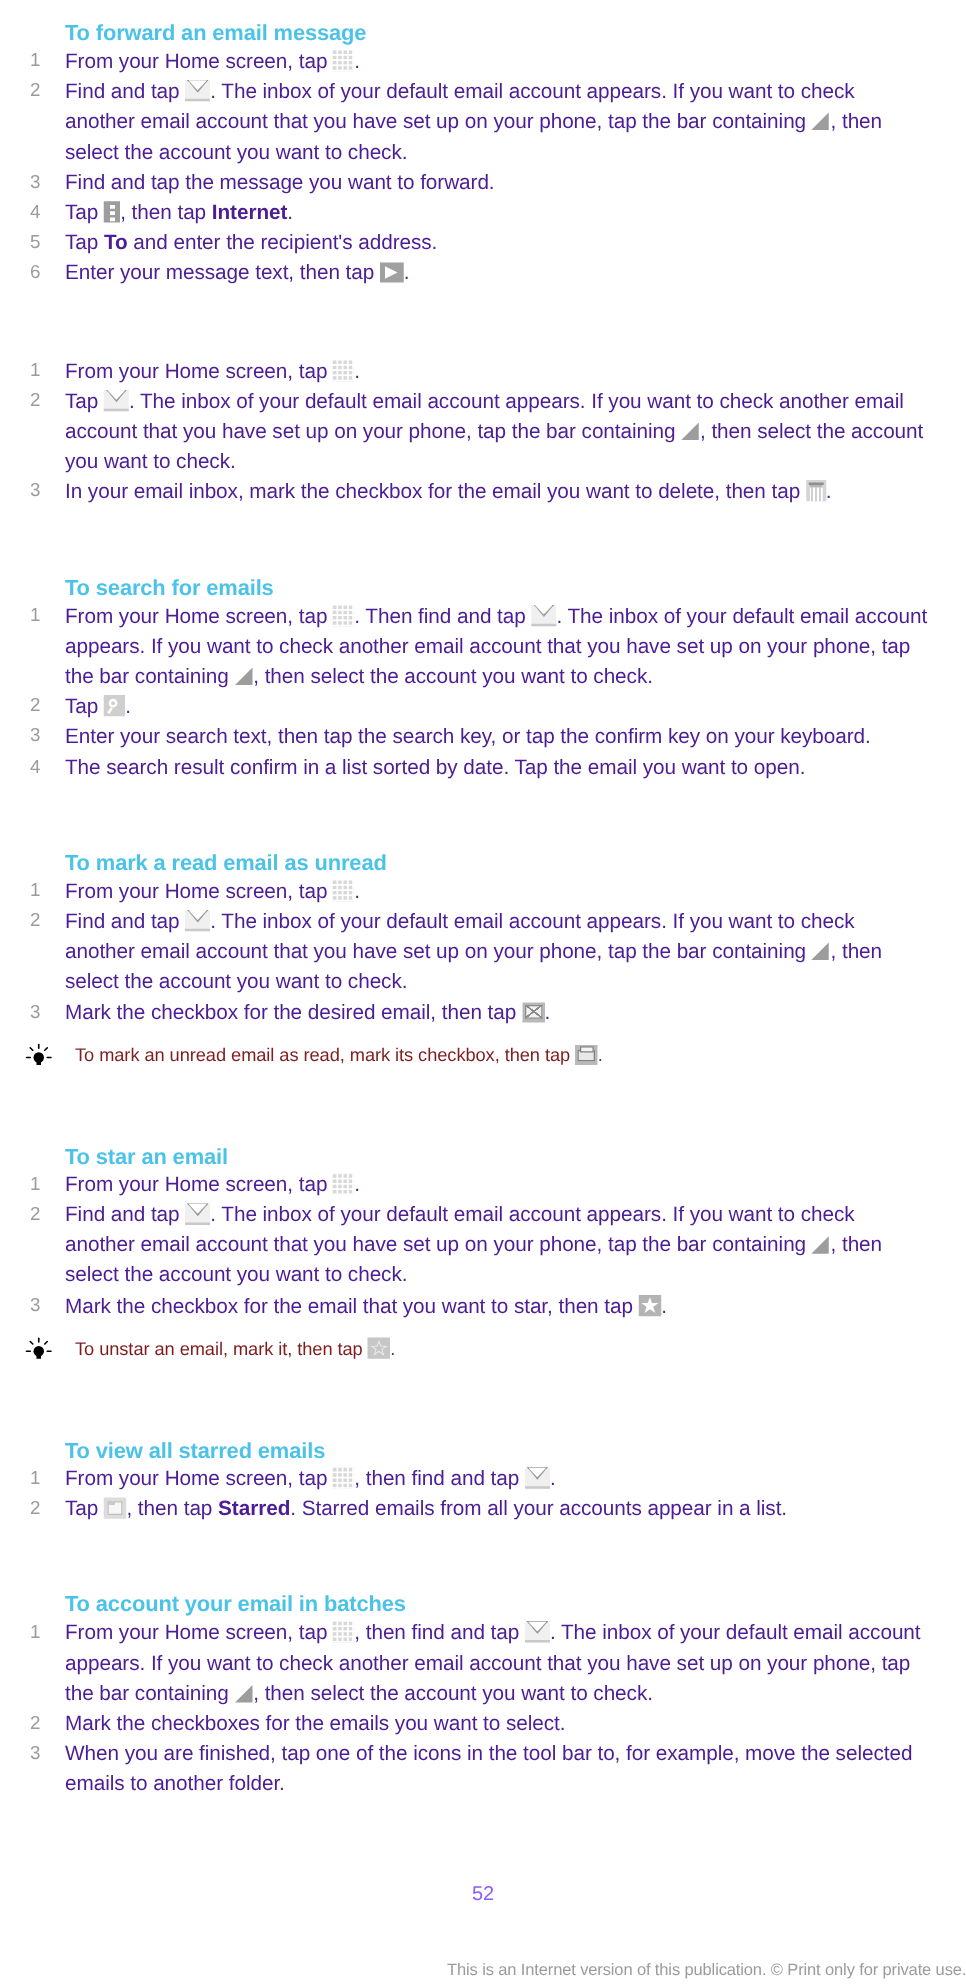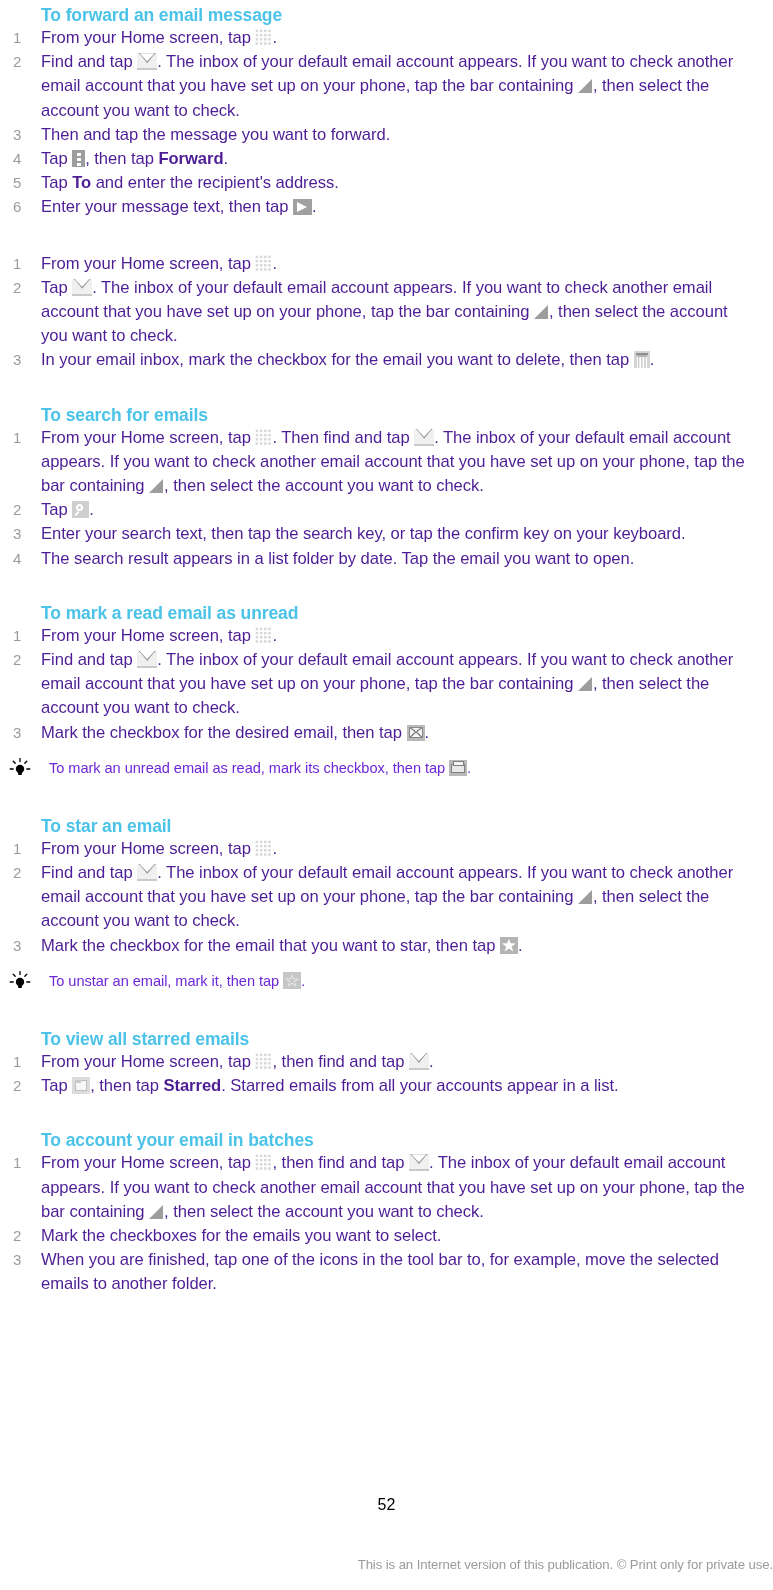--- a/index.html
+++ b/index.html
@@ -24,21 +24,21 @@
   }
   h2.section-title {
     color: #4BC3E8;
     font-size: 17.5px;
     font-weight: bold;
     margin: 0;
     padding: 0 0 0 36px;
     line-height: 21px;
     letter-spacing: -0.1px;
   }
-  .block { margin: 5px; padding: 0; }
+  .block { margin: 16px; padding: 0; }
   ol.steps {
     list-style: none;
     margin: 0;
     padding: 0;
     counter-reset: stepc;
   }
   ol.steps > li {
     counter-increment: stepc;
     position: relative;
     padding: 0 0 0 36px;
@@ -58,21 +58,21 @@
     color: #9b9b9b;
     font-size: 15px;
     line-height: 24.2px;
     font-weight: normal;
   }
   .tip {
     position: relative;
     padding: 0 0 0 44px;
     font-size: 14.6px;
     line-height: 22px;
-    color: #6d28d9;
+    color: #7f1d1d;
     margin: 12px 0 0 0;
     letter-spacing: -0.05px;
   }
   .tip .bulb {
     position: absolute;
     left: 4px;
     top: 1px;
     width: 22px;
     height: 20px;
     display: inline-block;
@@ -320,21 +320,21 @@
     width: 6px; height: 2.5px;
     background: #c9c9c9;
   }
 
   
   .page-number {
     position: absolute;
     left: 0; right: 0;
     top: 1490px;
     text-align: center;
-    color: #000000;
+    color: #8b5cf6;
     font-size: 16px;
     line-height: 20px;
   }
   .footer-note {
     position: absolute;
     left: 0; right: 0;
     top: 1551px;
     text-align: right;
     color: #9b9b9b;
     font-size: 13.2px;
@@ -348,42 +348,42 @@
 <body>
 
 <div class="page">
 
   <div id="sections-root">
       <div class="block">
         <h2 class="section-title">To forward an email message</h2>
         <ol class="steps">
           <li><span>From your Home screen, tap </span><span class="ic ic-grid"></span><span>.</span></li>
           <li><span>Find and tap </span><span class="ic ic-envelope"></span><span>. The inbox of your default email account appears. If you want to check another email account that you have set up on your phone, tap the bar containing </span><span class="ic ic-triangle"></span><span>, then select the account you want to check.</span></li>
-          <li><span>Then and tap the message you want to forward.</span></li>
-          <li><span>Tap </span><span class="ic ic-overflow"></span><span>, then tap </span><b>Forward</b><span>.</span></li>
+          <li><span>Find and tap the message you want to forward.</span></li>
+          <li><span>Tap </span><span class="ic ic-overflow"></span><span>, then tap </span><b>Internet</b><span>.</span></li>
           <li><span>Tap </span><b>To</b><span> and enter the recipient's address.</span></li>
           <li><span>Enter your message text, then tap </span><span class="ic ic-send"></span><span>.</span></li>
         </ol>
       </div>
       <div class="gap-md"></div>
       <div class="block">
         <ol class="steps">
           <li><span>From your Home screen, tap </span><span class="ic ic-grid"></span><span>.</span></li>
           <li><span>Tap </span><span class="ic ic-envelope"></span><span>. The inbox of your default email account appears. If you want to check another email account that you have set up on your phone, tap the bar containing </span><span class="ic ic-triangle"></span><span>, then select the account you want to check.</span></li>
           <li><span>In your email inbox, mark the checkbox for the email you want to delete, then tap </span><span class="ic ic-trash"></span><span>.</span></li>
         </ol>
       </div>
       <div class="gap-md"></div>
       <div class="block">
         <h2 class="section-title">To search for emails</h2>
         <ol class="steps">
           <li><span>From your Home screen, tap </span><span class="ic ic-grid"></span><span>. Then find and tap </span><span class="ic ic-envelope"></span><span>. The inbox of your default email account appears. If you want to check another email account that you have set up on your phone, tap the bar containing </span><span class="ic ic-triangle"></span><span>, then select the account you want to check.</span></li>
           <li><span>Tap </span><span class="ic ic-search"></span><span>.</span></li>
           <li><span>Enter your search text, then tap the search key, or tap the confirm key on your keyboard.</span></li>
-          <li><span>The search result appears in a list folder by date. Tap the email you want to open.</span></li>
+          <li><span>The search result confirm in a list sorted by date. Tap the email you want to open.</span></li>
         </ol>
       </div>
       <div class="gap-md"></div>
       <div class="block">
         <h2 class="section-title">To mark a read email as unread</h2>
         <ol class="steps">
           <li><span>From your Home screen, tap </span><span class="ic ic-grid"></span><span>.</span></li>
           <li><span>Find and tap </span><span class="ic ic-envelope"></span><span>. The inbox of your default email account appears. If you want to check another email account that you have set up on your phone, tap the bar containing </span><span class="ic ic-triangle"></span><span>, then select the account you want to check.</span></li>
           <li><span>Mark the checkbox for the desired email, then tap </span><span class="ic ic-unread"></span><span>.</span></li>
         </ol>

